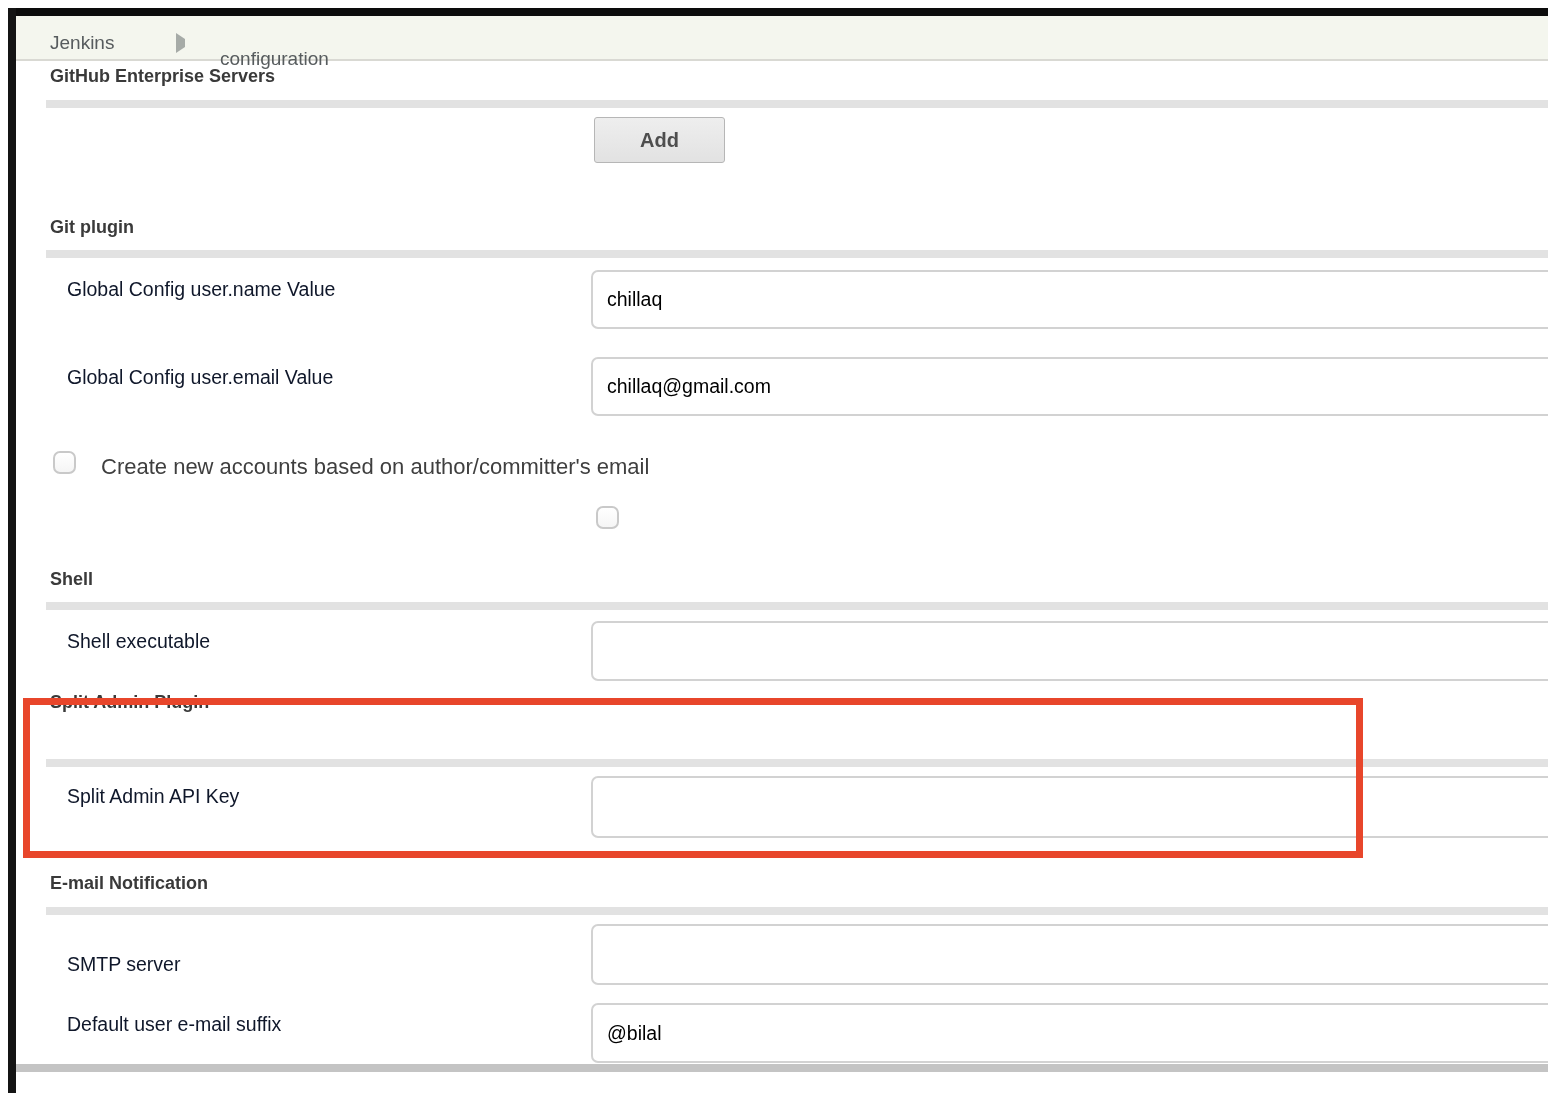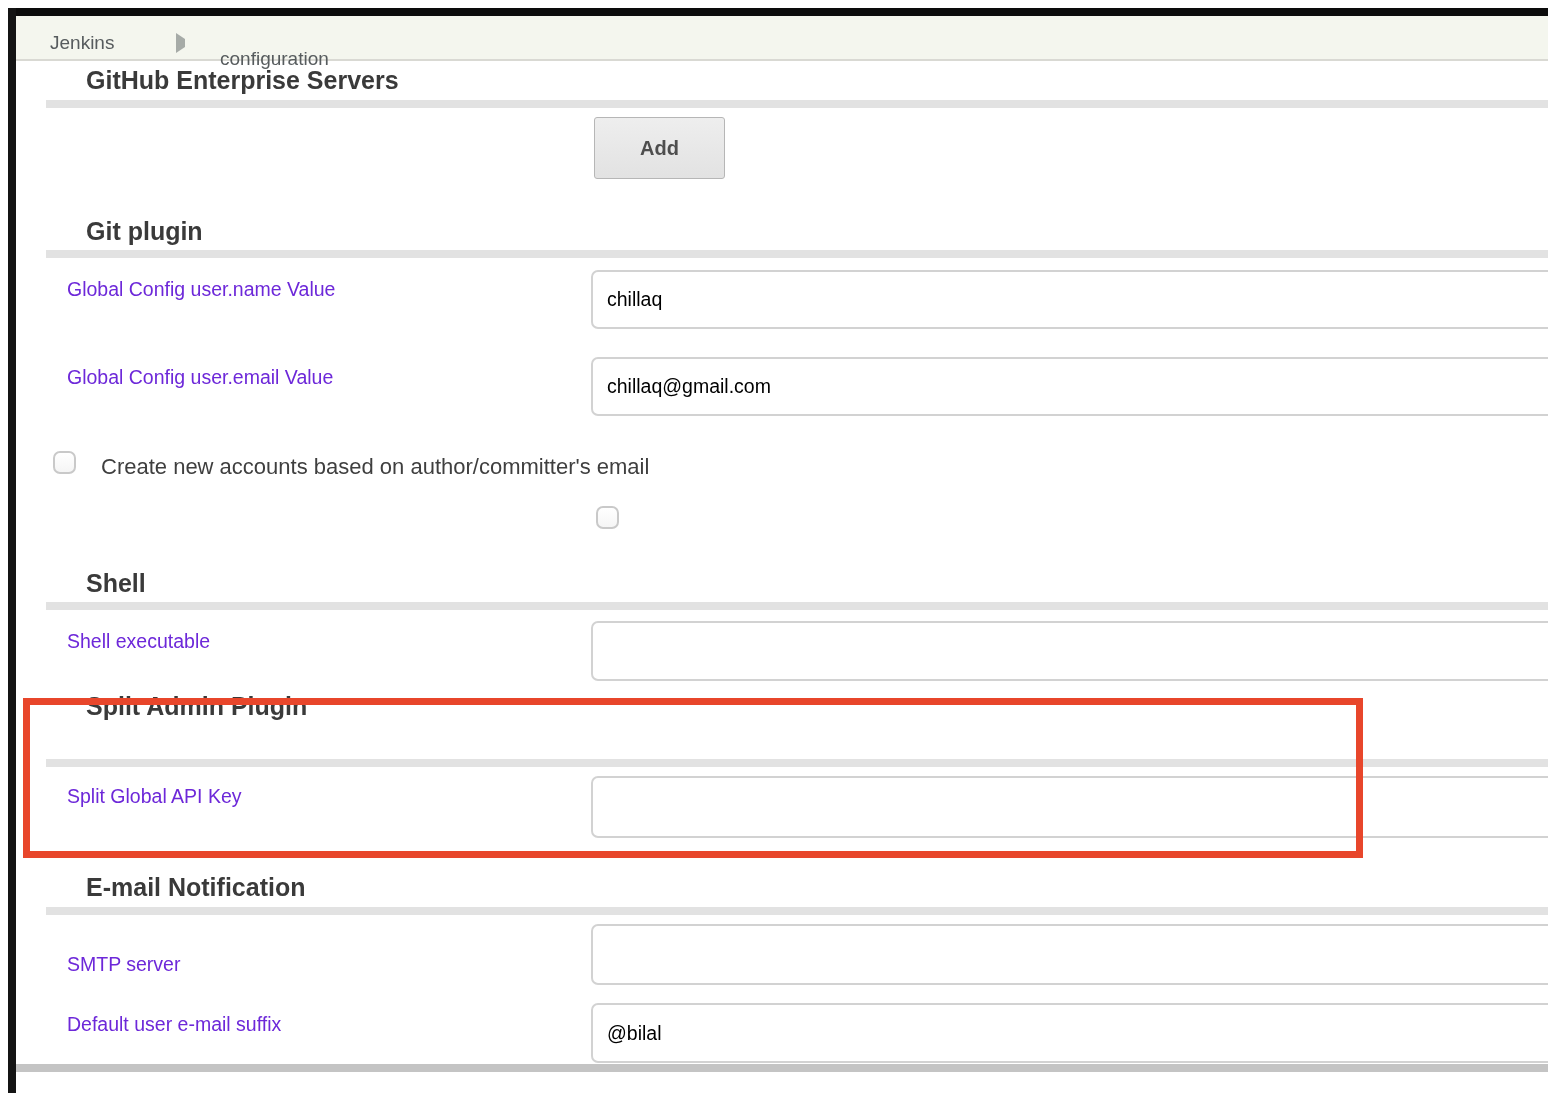--- a/index.html
+++ b/index.html
@@ -38,41 +38,40 @@
   .crumb-current { left: 208px; margin-top: 16px; }
   .chevron-icon {
     position: absolute; left: 168px; top: 17px;
     width: 0; height: 0;
     border-left: 9px solid #a6aba7;
     border-top: 6px solid transparent;
     border-bottom: 6px solid transparent;
   }
   .section-title {
     position: absolute; left: 38px;
-    font-size: 25px; font-weight: bold; color: #3a3a3a;
+    font-size: 18px; font-weight: bold; color: #3a3a3a;
     white-space: nowrap;
-    margin-left: 36px;
   }
   .rule {
     position: absolute; left: 38px;
     width: 1514px; height: 2px; background: #e2e2e2;
   }
   .add-button {
     position: absolute; left: 586px; top: 109px;
-    width: 131px; height: 62px;
+    width: 131px; height: 46px;
     background: linear-gradient(#eeeeee, #e2e2e2);
     border: 1px solid #b6b6b6;
     border-radius: 3px;
     font-family: "Liberation Sans", sans-serif;
     font-size: 20px; font-weight: bold; color: #4e4e4e;
     cursor: pointer;
   }
   .field-label {
     position: absolute; left: 55px;
-    font-size: 19.5px; color: #6d28d9;
+    font-size: 19.5px; color: #0f172a;
     white-space: nowrap;
   }
   .text-input {
     position: absolute; left: 583px;
     width: 990px;
     border: 2px solid #d2d2d2;
     border-radius: 7px;
     background: #ffffff;
     padding: 0 14px;
     font-family: "Liberation Sans", sans-serif;
@@ -145,21 +144,21 @@
   <div class="section-title" style="top:557px;">Shell</div>
   <div class="rule" style="top:594px;"></div>
 
   <div class="field-label" style="top:618px;text-align:center;">Shell executable</div>
   <input class="text-input" style="top: 613px; height: 60px;" type="text" value="">
 
   <div class="highlight-annotation" style="border-color: rgb(232, 70, 43);"></div>
   <div class="section-title" style="top:680px;">Split Admin Plugin</div>
   <div class="rule" style="top:751px;"></div>
 
-  <div class="field-label" style="top:773px;">Split Global API Key</div>
+  <div class="field-label" style="top:773px;">Split Admin API Key</div>
   <input class="text-input" style="top: 768px; height: 62px;" type="text" value="">
 
   <div class="section-title" style="top:861px;">E-mail Notification</div>
   <div class="rule" style="top:899px;"></div>
 
   <div class="field-label" style="top:941px;">SMTP server</div>
   <input class="text-input" style="top: 916px; height: 61px;" type="text" value="">
 
   <div class="field-label" style="top:1001px;">Default user e-mail suffix</div>
   <input class="text-input" style="top: 995px; height: 60px;" type="text" value="@bilal">

